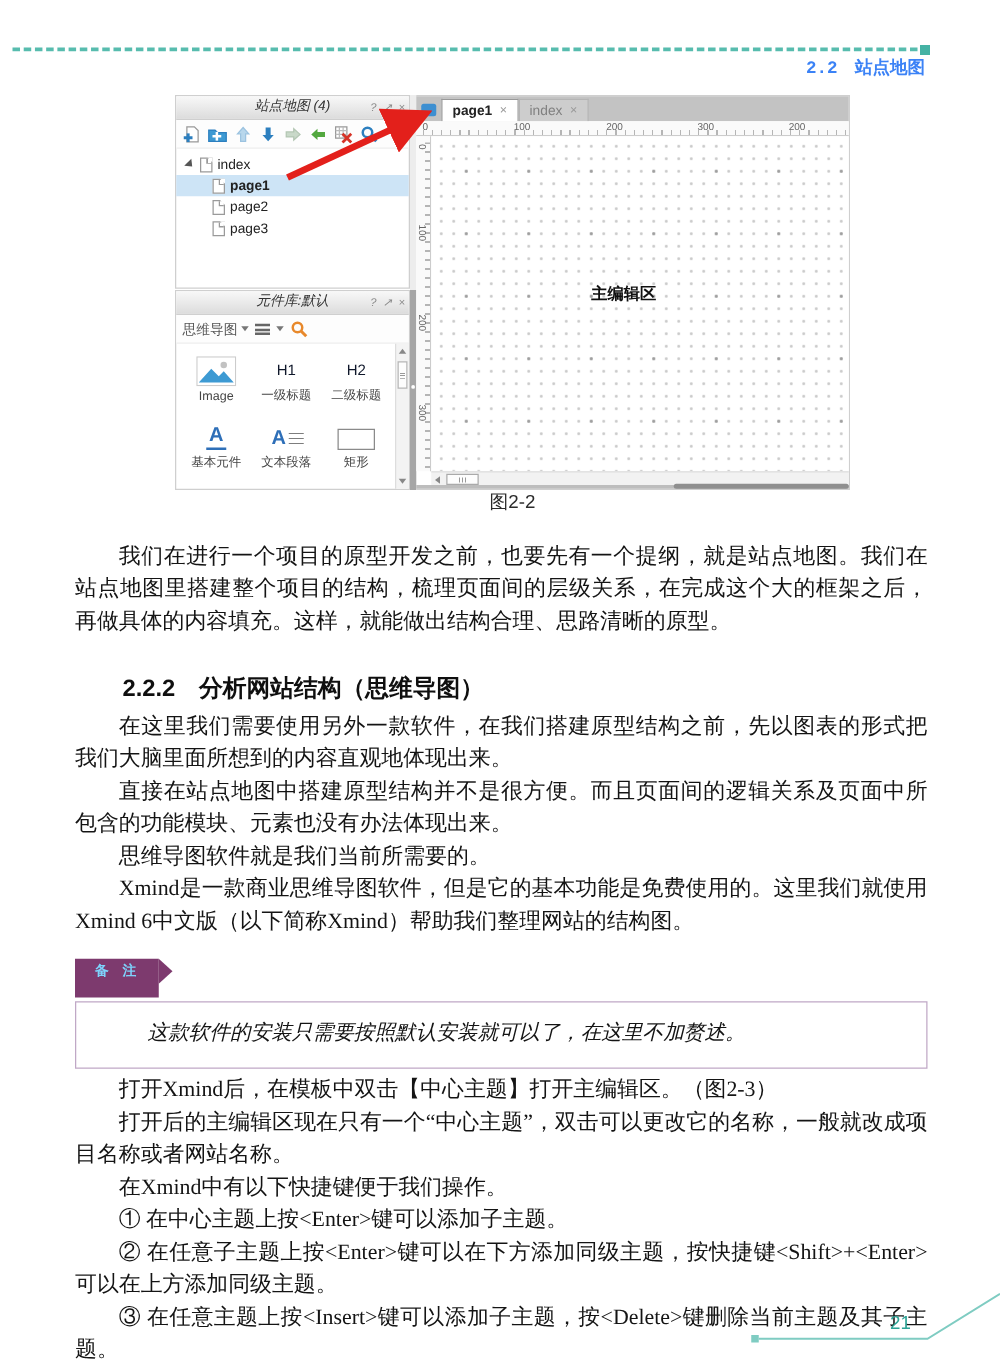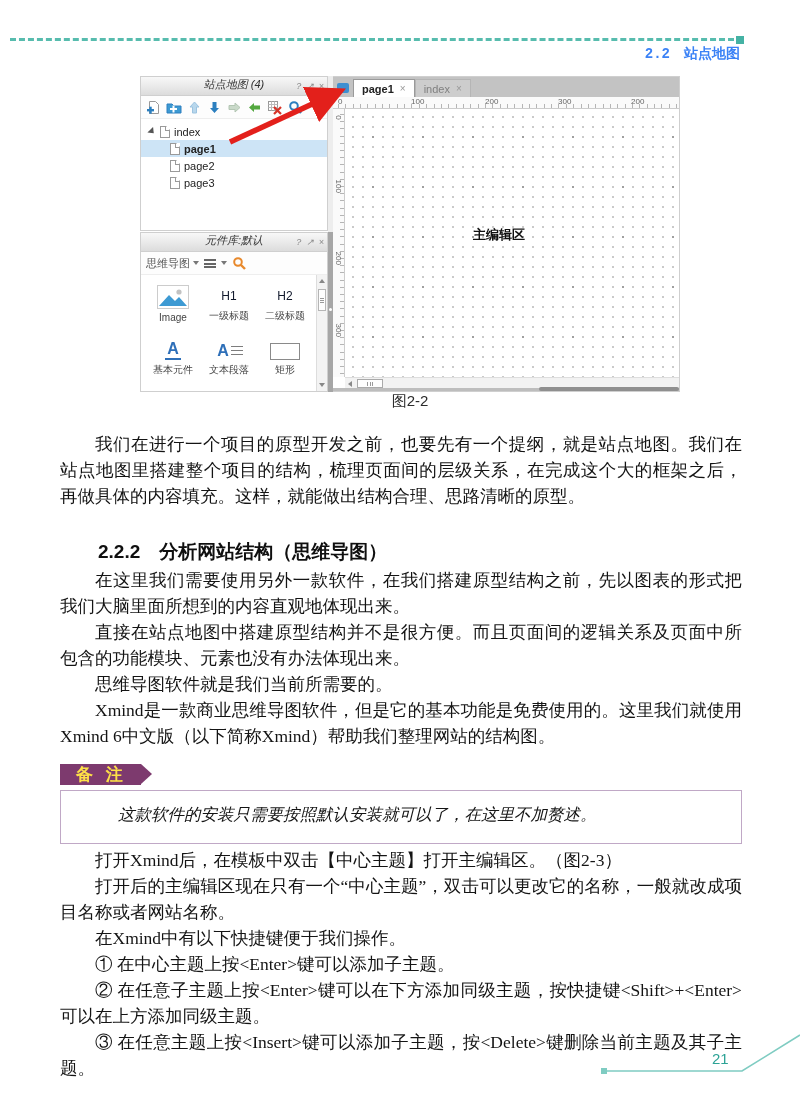--- a/index.html
+++ b/index.html
@@ -118,23 +118,23 @@
 
   
   .content { position:absolute; left:60px; top:431px; width:682px;
     font-family:"Liberation Serif", serif; font-size:17.5px; line-height:26px;
     color:#141414; text-align:justify; }
   .content p { text-indent:2em; }
   .sec-heading { font-family:"Liberation Sans", sans-serif; font-size:19px; font-weight:bold;
     color:#0f0f0f; margin:30px 0 2px 0; text-indent:0; }
 
   .note { margin:12px 0 3px 0; }
-  .note-tag { position:relative; display:inline-block; background:#7d3a6e; color:#fde047;
-    font-family:"Liberation Sans", sans-serif; font-size:17px; font-weight:bold;
-    line-height:21px; padding:0 14px 0 16px; letter-spacing:4px; }
+  .note-tag { position:relative; display:inline-block; background:#7d3a6e; color:#7dd3fc;
+    font-family:"Liberation Sans", sans-serif; font-size:11px; font-weight:bold;
+    line-height:21px; padding:0 14px 10px 16px; letter-spacing:4px; }
   .note-tag::after { content:""; position:absolute; right:-11px; top:0; width:0; height:0;
     border-top:10.5px solid transparent; border-bottom:10.5px solid transparent;
     border-left:11px solid #7d3a6e; }
   .note-box { border:1px solid #c0a8c6; margin-top:3px; padding:11px 24px 15px;
     font-style:italic; font-size:16.5px; }
   .note-box p { text-indent:2em; }
 </style>
 </head>
 <body>
 

